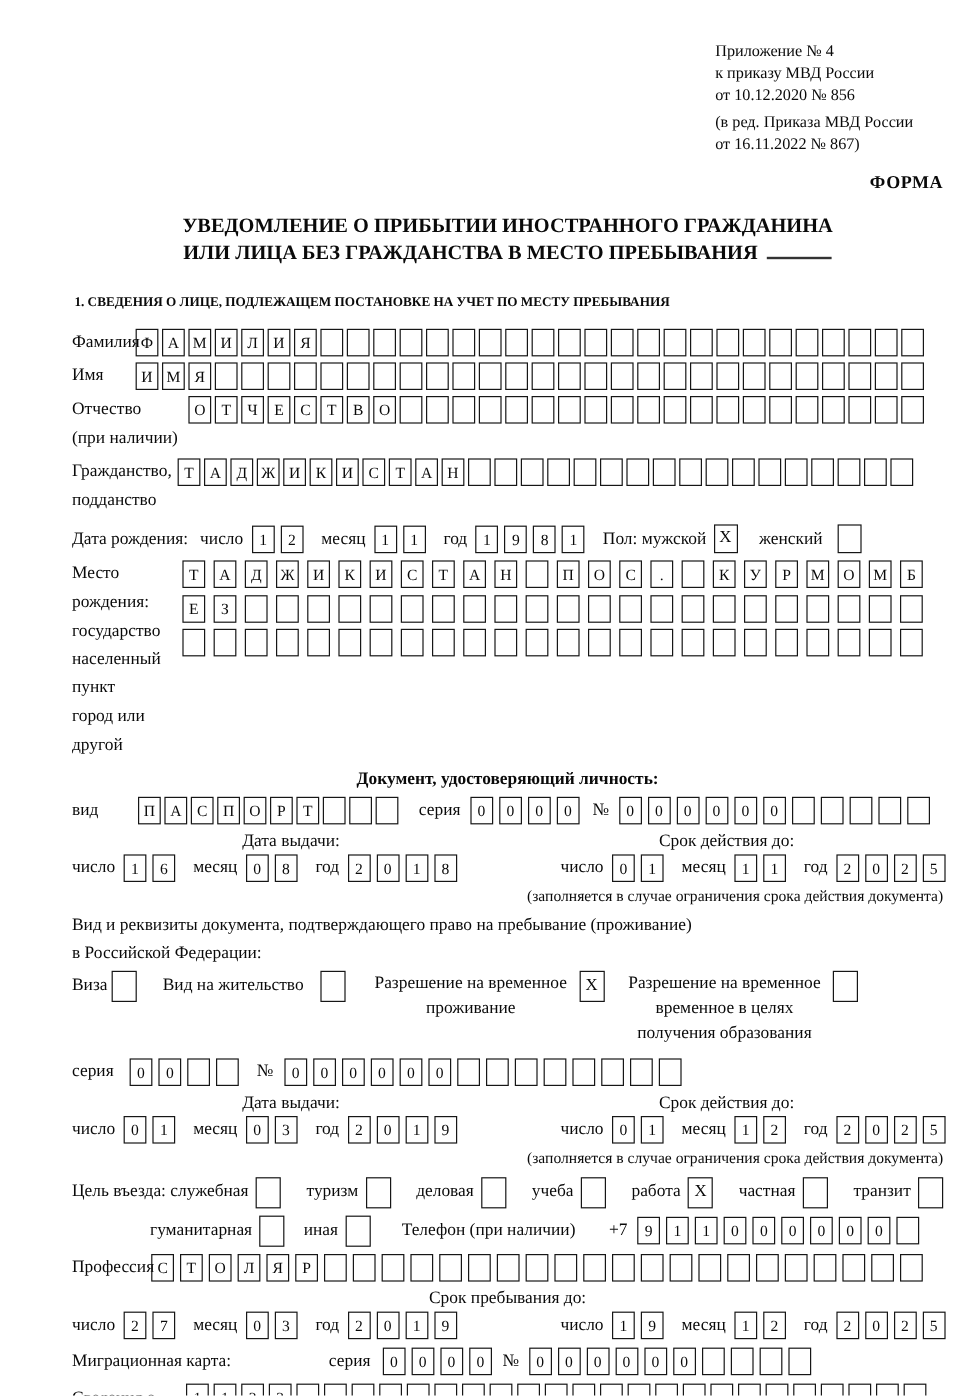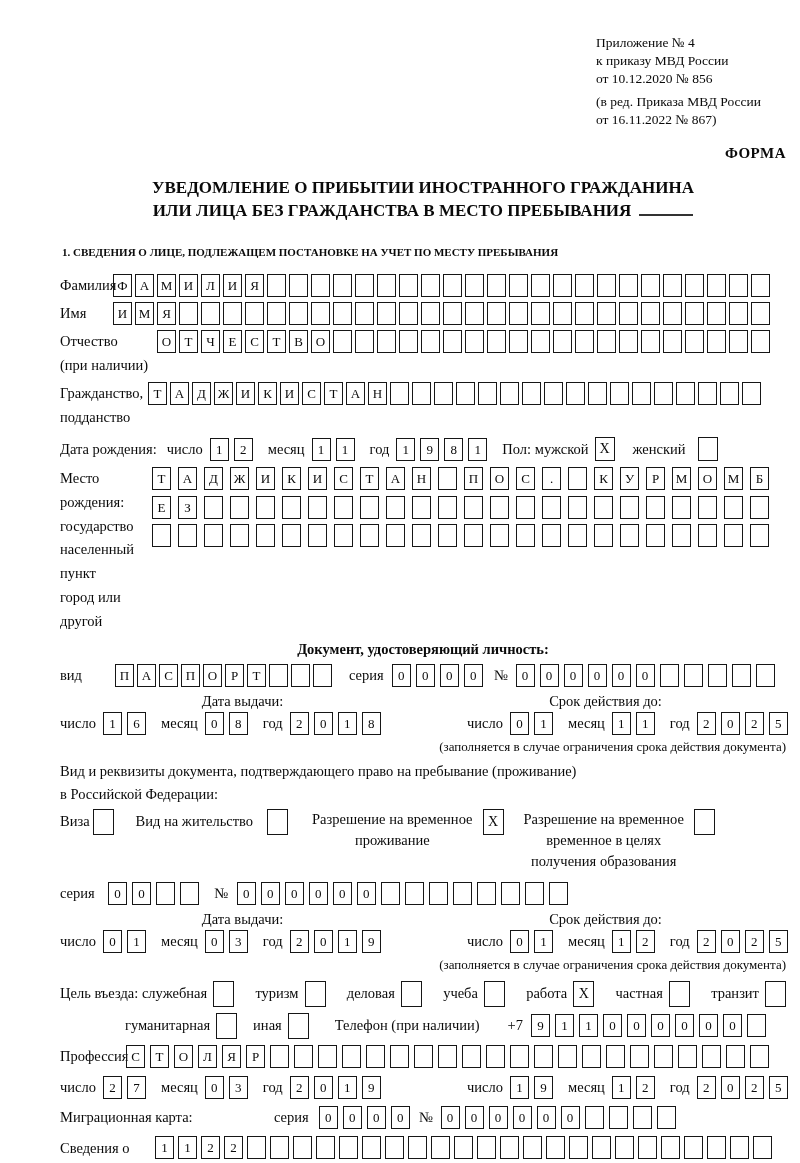--- a/index.html
+++ b/index.html
@@ -613,20 +613,21 @@
         <span class="cbox"></span>
         <span class="cbox"></span>
         <span class="cbox"></span>
         <span class="cbox"></span>
         <span class="cbox"></span>
         <span class="cbox"></span>
       </span>
   </div>
 
   <div class="dhead">
+    <span class="dh-r">Срок пребывания до:</span>
   </div>
   <div class="dline">
     <span class="dgrp g5 dl">
       <span class="lab">число</span>
       <span class="boxes">
           <span class="cbox">2</span>
           <span class="cbox">7</span>
         </span>
       <span class="lab">месяц</span>
       <span class="boxes">

